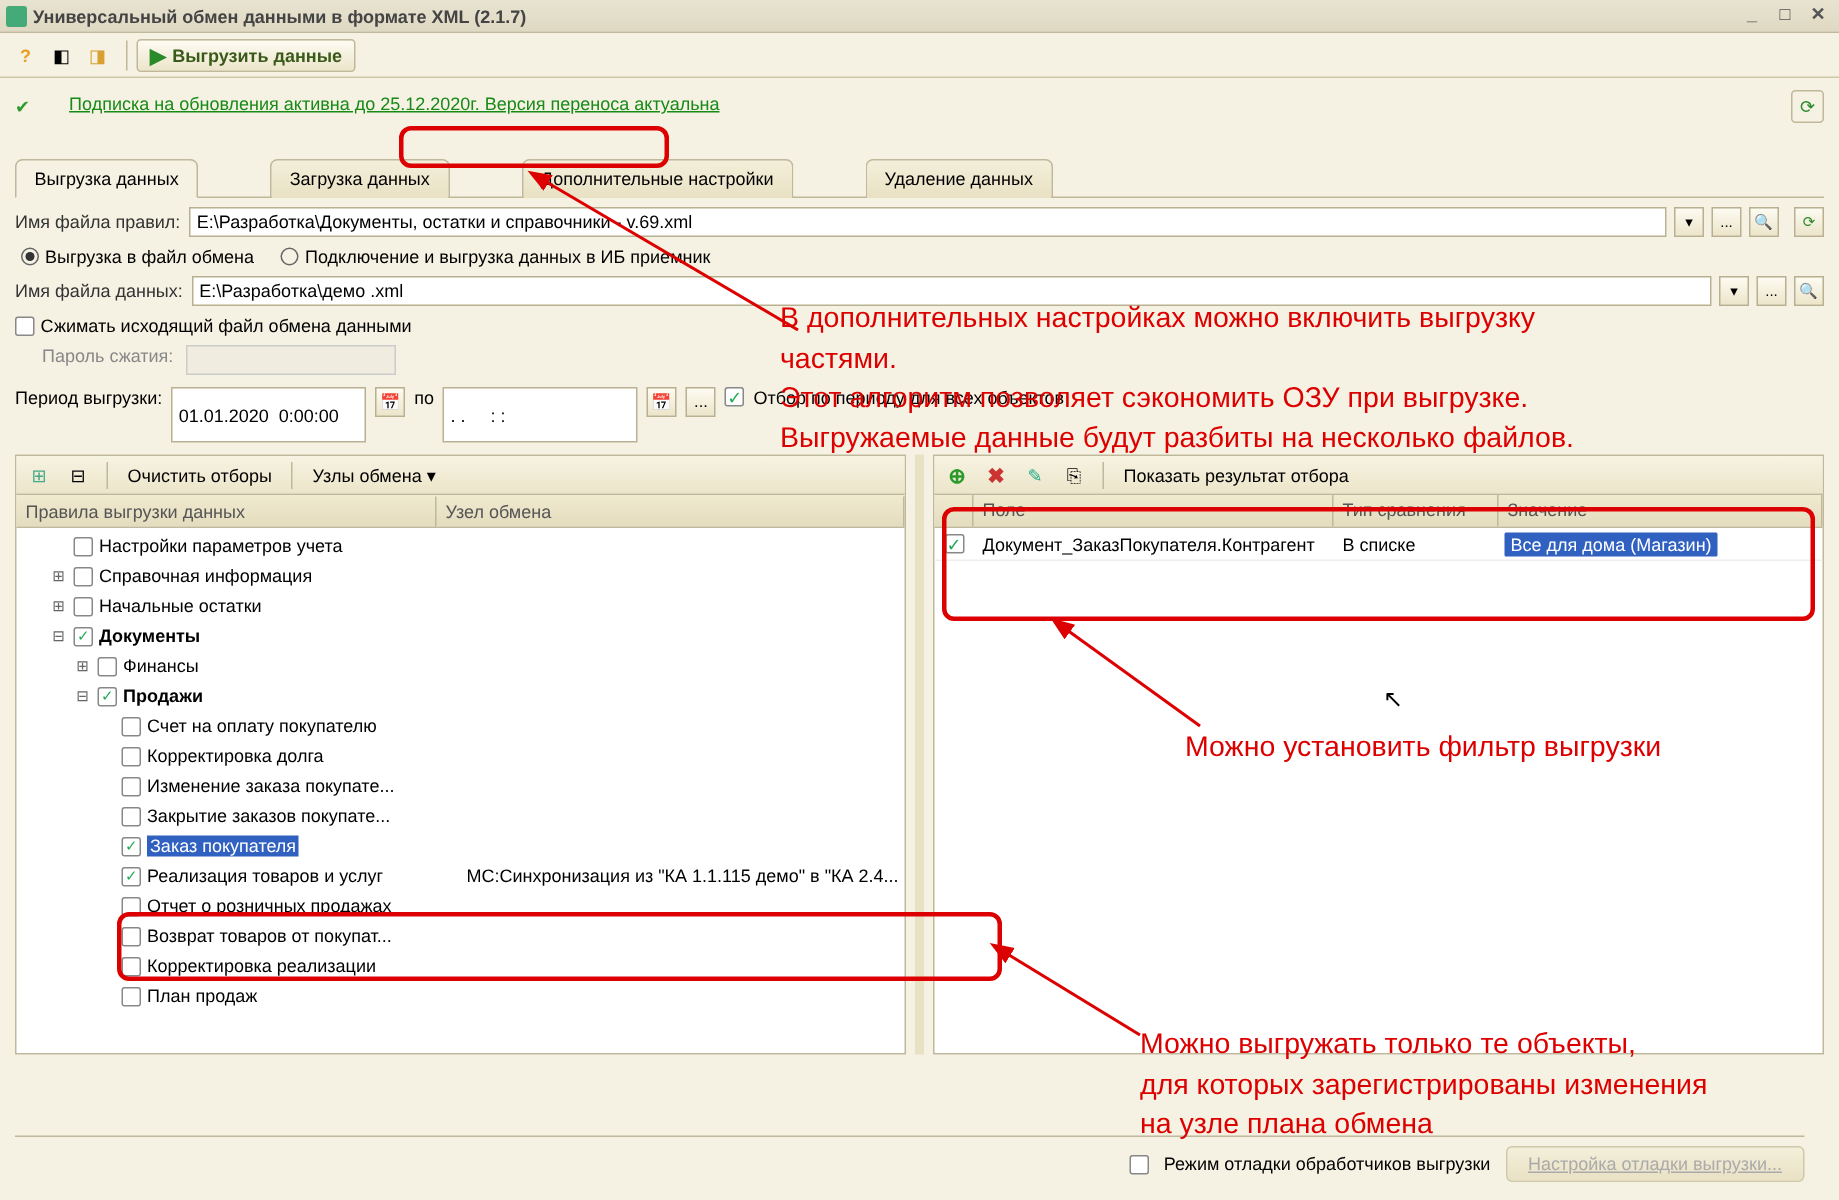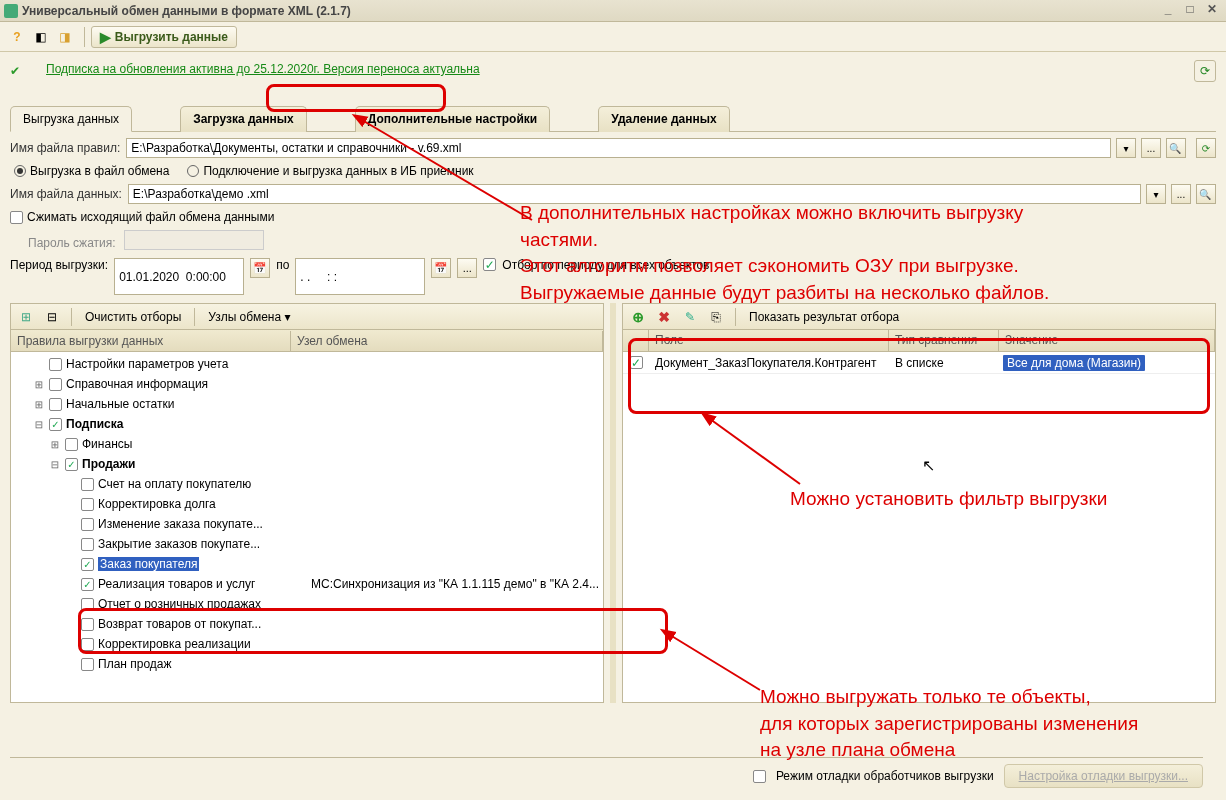--- a/index.html
+++ b/index.html
@@ -10,31 +10,31 @@
 .win-btn { width: 20px; height: 18px; text-align: center; color: #555; cursor: pointer; margin-left: 2px; font-weight: bold; }
 .toolbar { height: 30px; display: flex; align-items: center; padding: 2px 6px; border-bottom: 1px solid #d0c8a8; background:#f5f1e3; }
 .tb-icon { width: 22px; height: 22px; border: 1px solid transparent; border-radius: 3px; display: flex; align-items: center; justify-content: center; margin-right: 2px; cursor: pointer; }
 .run-btn { display:flex; align-items:center; padding: 2px 8px; border:1px solid #c0b89a; border-radius:3px; background:linear-gradient(#fdfbf2,#ece5ca); cursor:pointer; font-weight:bold; color:#3a5a1a; }
 .run-btn .tri { color:#2a8a2a; margin-right:4px; font-size:14px; }
 .content { padding: 6px 10px; }
 .sub-link { color:#178a17; text-decoration:underline; cursor:pointer; margin: 4px 0 8px 22px; display:inline-block; }
 .sub-row { display:flex; align-items:center; }
 .refresh-btn { margin-left:auto; width:22px; height:22px; border:1px solid #c0b89a; border-radius:3px; display:flex; align-items:center; justify-content:center; cursor:pointer; color:#2a8a2a; }
 .tabstrip { display:flex; border-bottom:1px solid #c0b89a; margin-top:21px;gap:44px; }
-.tab { padding:5px 12px; border:1px solid #c0b89a; border-bottom:none; border-radius:5px 5px 0 0; margin-right:4px; background:linear-gradient(#f4efda,#e8e1c4); cursor:pointer; position:relative; top:1px;font-weight:bold; }
+.tab { padding:5px 12px; border:1px solid #c0b89a; border-bottom:none; border-radius:5px 5px 0 0; margin-right:4px; background:linear-gradient(#f4efda,#e8e1c4); cursor:pointer; position:relative; top:1px; }
 .tab.active { background:#f5f1e3; border-bottom:1px solid #f5f1e3; font-weight:normal; }
 .form-row { display:flex; align-items:center; margin:6px 0; gap:6px; }
 .form-row label { color:#333; }
 input[type=text].fld { flex:1; height:20px; border:1px solid #b8b090; background:#fff; padding:0 4px; }
 .fld-btn { width:20px; height:20px; border:1px solid #b8b090; background:linear-gradient(#fdfbf2,#ece5ca); display:flex; align-items:center; justify-content:center; cursor:pointer; font-size:10px; margin-left:-1px; }
 .radio-row { display:flex; align-items:center; gap:18px; margin:6px 0 6px 4px; }
 .radio-opt { display:flex; align-items:center; gap:4px; cursor:pointer; }
 .chk-row { display:flex; align-items:center; gap:4px; margin:6px 0; }
 .chk { width:13px; height:13px; border:1px solid #888; border-radius:2px; background:#fff; }
-.pwd-area { display:flex; align-items:flex-end; gap:8px; margin:4px 0 4px 18px; color:#888; }
+.pwd-area { display:flex; align-items:flex-start; gap:8px; margin:4px 0 4px 18px; color:#888; }
 .pwd-area input { width:140px; height:20px; border:1px solid #ccc; background:#f0ece0; }
 .subtabs { display:flex; border-bottom:1px solid #c0b89a; margin-top:14px; }
 .period-row { display:flex; align-items:flex-start; gap:6px; margin:8px 0; }
 .period-row input { height:37px; border:1px solid #b8b090; padding:0 4px; background:#fff; width:130px; }
 .small-btn { width:20px; height:20px; border:1px solid #b8b090; background:linear-gradient(#fdfbf2,#ece5ca); display:flex; align-items:center; justify-content:center; cursor:pointer; font-size:11px; }
 .split { display:flex; gap:6px; margin-top:4px; }
 .left-pane { flex:1; border:1px solid #c0b89a; background:#fff; min-width:540px; }
 .right-pane { flex:1; border:1px solid #c0b89a; background:#fff; }
 .pane-tb { height:26px; border-bottom:1px solid #c0b89a; background:linear-gradient(#f7f3e2,#ece5ca); display:flex; align-items:center; padding:0 4px; gap:2px; }
 .pane-tb .sep { width:1px; height:18px; background:#c0b89a; margin:0 4px; }
@@ -179,21 +179,21 @@
             <span class="lbl">Справочная информация</span>
           </div>
           <div class="tree-row l1">
             <span class="exp">⊞</span>
             <span class="cb"></span>
             <span class="lbl">Начальные остатки</span>
           </div>
           <div class="tree-row l1">
             <span class="exp">⊟</span>
             <span class="cb">✓</span>
-            <span class="lbl" style="font-weight: bold;">Подписка</span>
+            <span class="lbl" style="font-weight: bold;">Документы</span>
           </div>
           <div class="tree-row l2">
             <span class="exp">⊞</span>
             <span class="cb"></span>
             <span class="lbl">Финансы</span>
           </div>
           <div class="tree-row l2">
             <span class="exp">⊟</span>
             <span class="cb">✓</span>
             <span class="lbl" style="font-weight: bold;">Продажи</span>

